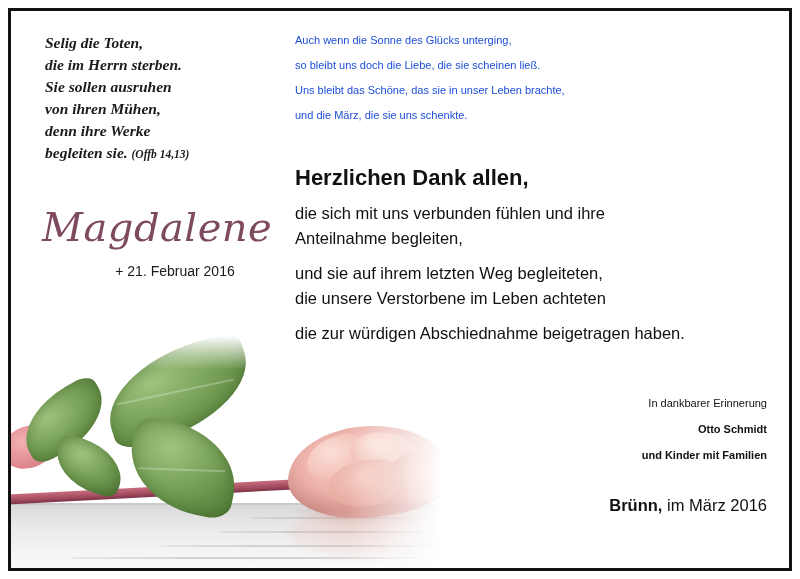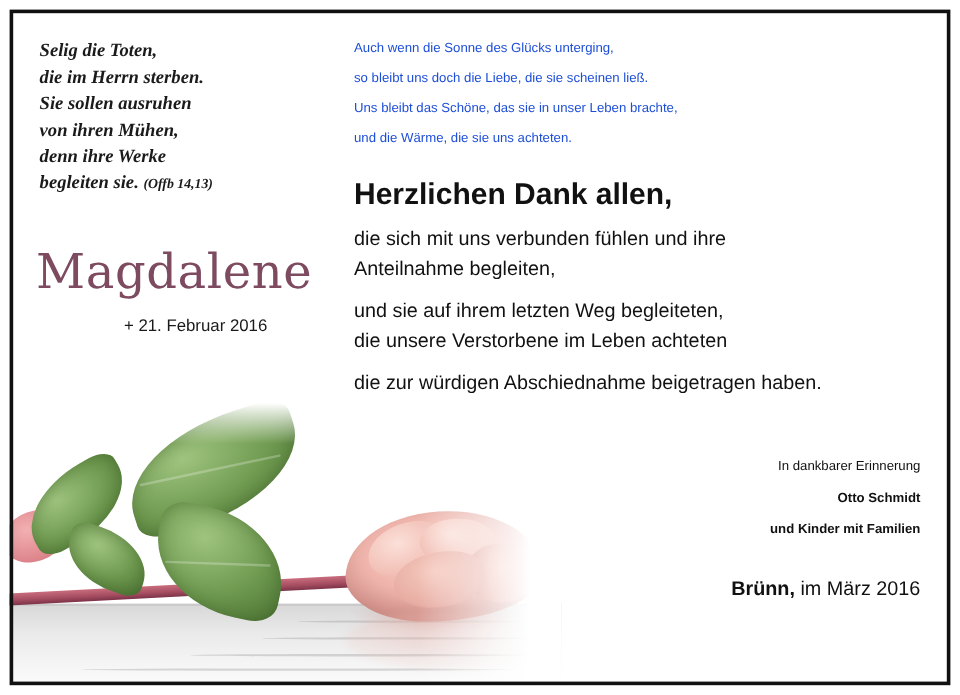--- a/index.html
+++ b/index.html
@@ -26,21 +26,21 @@
     bottom: 8px;
     border: 3px solid #111111;
     box-sizing: border-box;
     pointer-events: none;
     z-index: 40;
   }
 
   
   .left-col {
     position: absolute;
-    left: 0;
+    left: 12px;
     top: 0;
     width: 285px;
     height: 579px;
     z-index: 20;
   }
   .verse {
     position: absolute;
     left: 33px;
     top: 32px;
     width: 230px;
@@ -60,20 +60,21 @@
   }
   .name-block {
     position: absolute;
     left: 18px;
     top: 205px;
     width: 260px;
     text-align: center;
   }
   .name-first {
     font-family: "DejaVu Serif", serif;
+    font-style: italic;
     font-size: 40px;
     line-height: 44px;
     color: #7d4a60;
     letter-spacing: 0.5px;
     text-align: left;
     padding-left: 12px;
   }
   .name-last {
     font-family: "DejaVu Serif", serif;
     font-style: italic;
@@ -249,23 +250,23 @@
     width: 480px;
     z-index: 30;
   }
   .poem {
     font-family: "Liberation Sans", sans-serif;
     font-size: 11px;
     line-height: 25px;
     color: #1d4ed8;
   }
   .thanks-head {
-    margin-top: 20px;
-    font-family: "Liberation Sans", sans-serif;
-    font-size: 25px;
+    margin-top: 37px;
+    font-family: "Liberation Sans", sans-serif;
+    font-size: 22px;
     font-weight: bold;
     color: #111111;
   }
   .thanks-para {
     margin-top: 10px;
     font-family: "Liberation Sans", sans-serif;
     font-size: 16.5px;
     line-height: 25px;
     color: #111111;
   }
@@ -355,21 +356,21 @@
     <div class="fade-right"></div>
     <div class="fade-top"></div>
   </div>
 
   <div class="right-col">
 
     <div class="poem">
       <div>Auch wenn die Sonne des Glücks unterging,</div>
       <div>so bleibt uns doch die Liebe, die sie scheinen ließ.</div>
       <div>Uns bleibt das Schöne, das sie in unser Leben brachte,</div>
-      <div>und die Wärme, die sie uns achteten.</div>
+      <div>und die März, die sie uns schenkte.</div>
     </div>
 
     <div class="thanks-head">Herzlichen Dank allen,</div>
 
     <div class="thanks-para">
       <div>die sich mit uns verbunden fühlen und ihre</div>
       <div>Anteilnahme begleiten,</div>
     </div>
 
     <div class="thanks-para">

